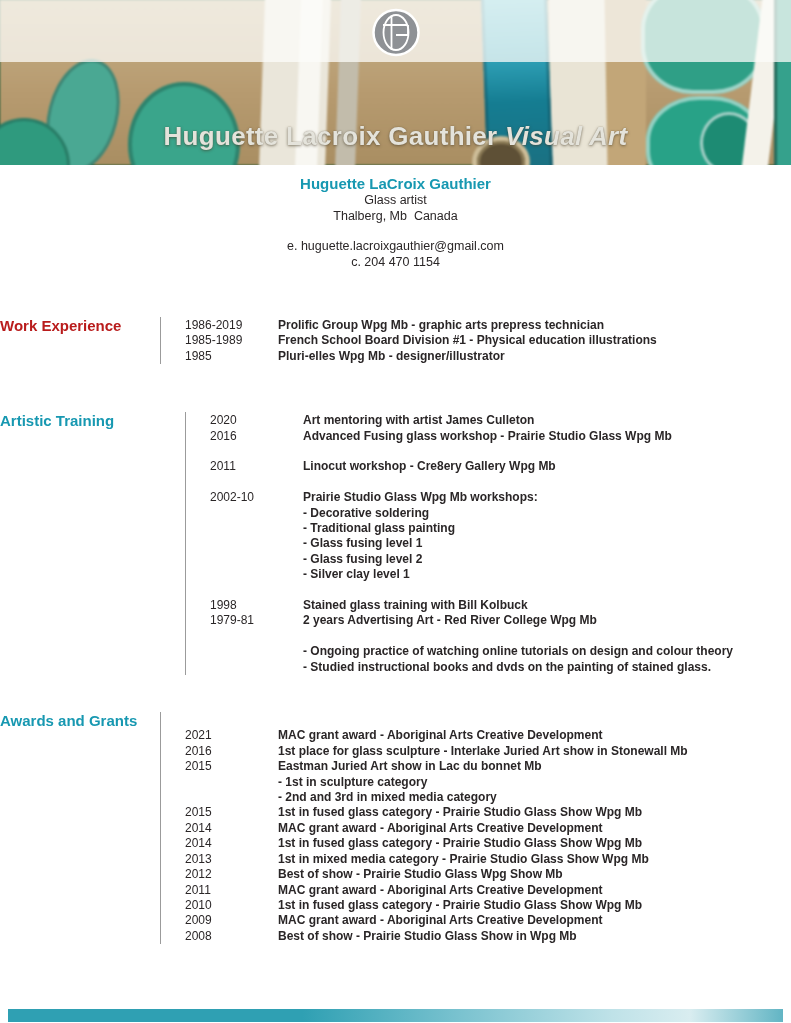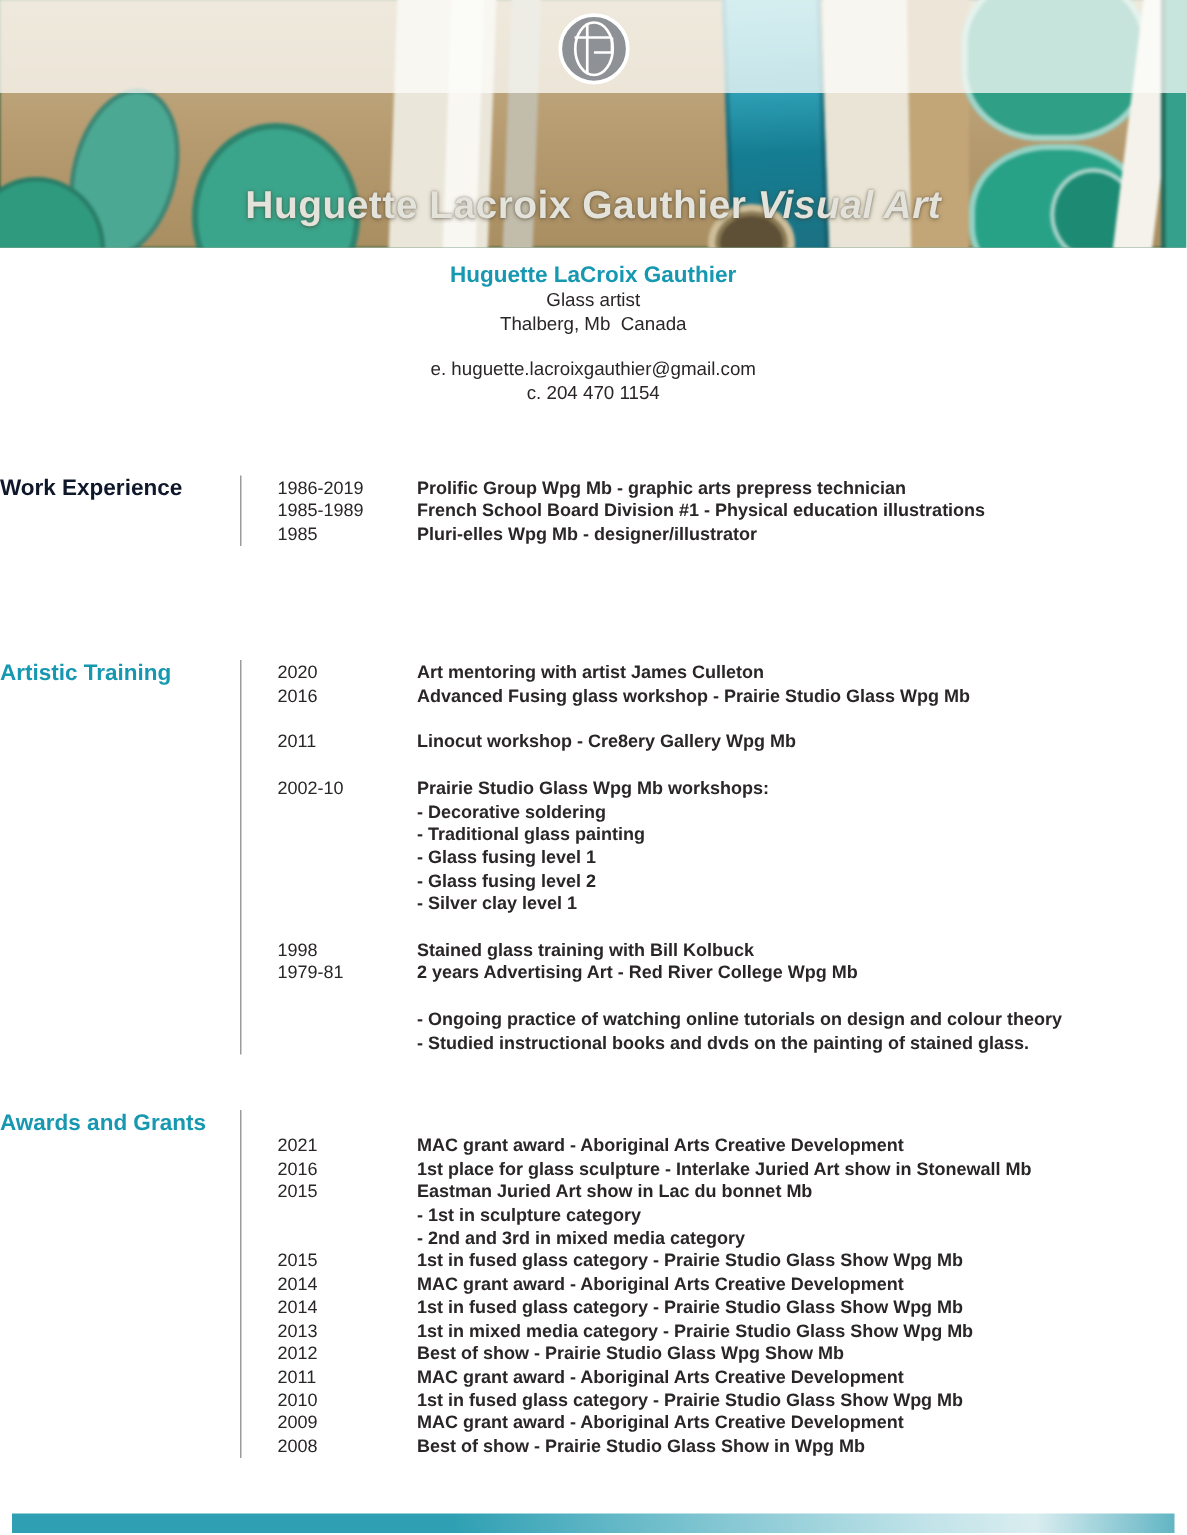--- a/index.html
+++ b/index.html
@@ -51,21 +51,21 @@
 
   
   .section{display:flex;align-items:stretch;}
   .section-heading{flex:none;width:160px;margin-left:47px;font-size:15px;line-height:17px;
                    font-weight:bold;}
   .section-rows{flex:1;border-left:1px solid #9b9b9b;padding-left:24px;padding-top:1px;}
   .row{display:flex;font-size:12px;line-height:15.4px;min-height:15.4px;}
   .year{flex:none;width:93px;}
   .desc{flex:1;padding-right:14px;font-weight:bold;}
   .sec-0{margin-top:47px;}
-  .sec-1{margin-top:76px;}
+  .sec-1{margin-top:48px;gap:25px;}
   .sec-2{margin-top:37px;}
 
   
   .footer-bar{position:absolute;left:8px;right:8px;bottom:1px;height:13px;
               background:linear-gradient(90deg,#2fa0b3 0%,#2fa0b3 38%,#79c2cf 58%,
                           #bfe2e8 78%,#d9edf0 88%,#62b5c4 100%);}
 </style>
 </head>
 <body>
 
@@ -110,21 +110,21 @@
     <div class="contact-name accent" style="color: rgb(23, 152, 177);">Huguette LaCroix Gauthier</div>
     <div>Glass artist</div>
     <div>Thalberg, Mb&nbsp; Canada</div>
     <div class="contact-gap"></div>
     <div>e. huguette.lacroixgauthier@gmail.com</div>
     <div>c. 204 470 1154</div>
   </section>
 
   <main id="sections">
   <section class="section sec-0">
-    <h2 class="section-heading accent" style="margin: 0px; color: #0f172a;">Work Experience</h2>
+    <h2 class="section-heading accent" style="margin: 0px; color: #b91c1c;">Work Experience</h2>
     <div class="section-rows">
           <div class="row">
             <span class="year">1986-2019</span>
             <span class="desc">Prolific Group Wpg Mb - graphic arts prepress technician</span>
           </div>
           <div class="row">
             <span class="year">1985-1989</span>
             <span class="desc">French School Board Division #1 - Physical education illustrations</span>
           </div>
           <div class="row">

